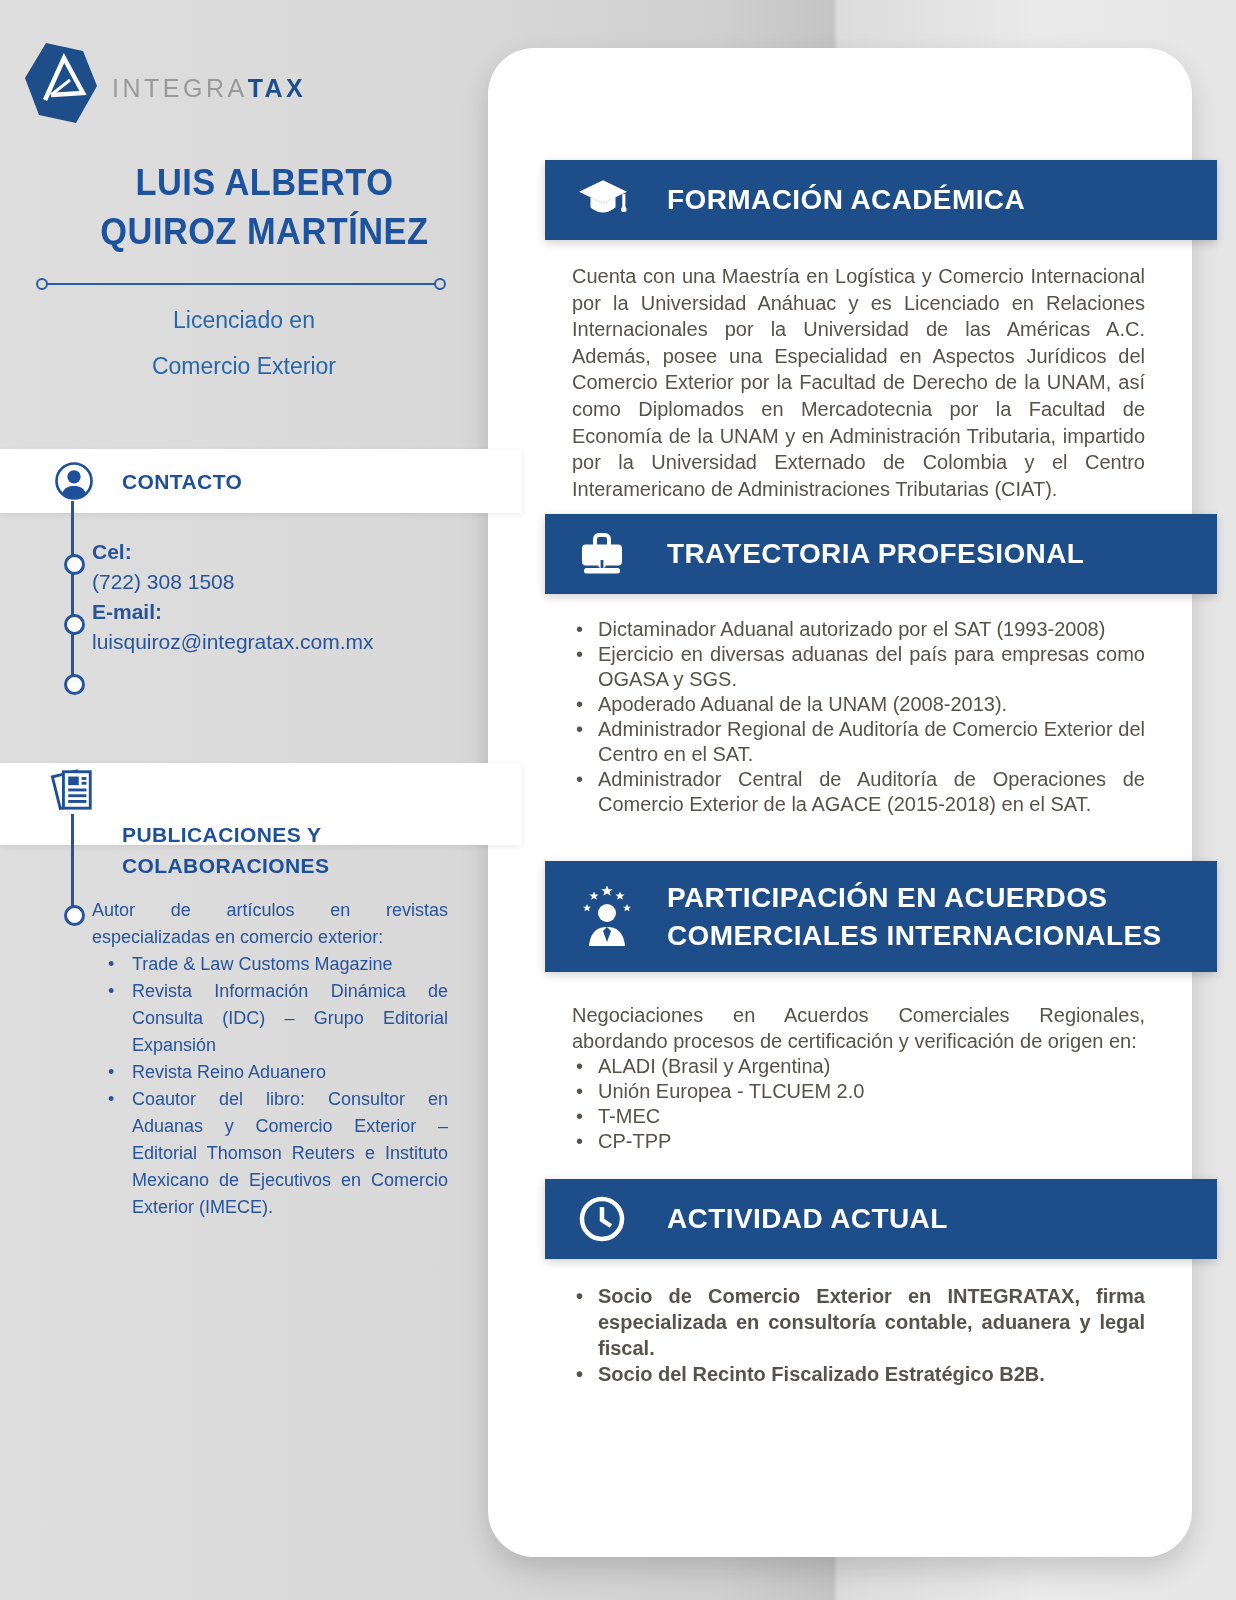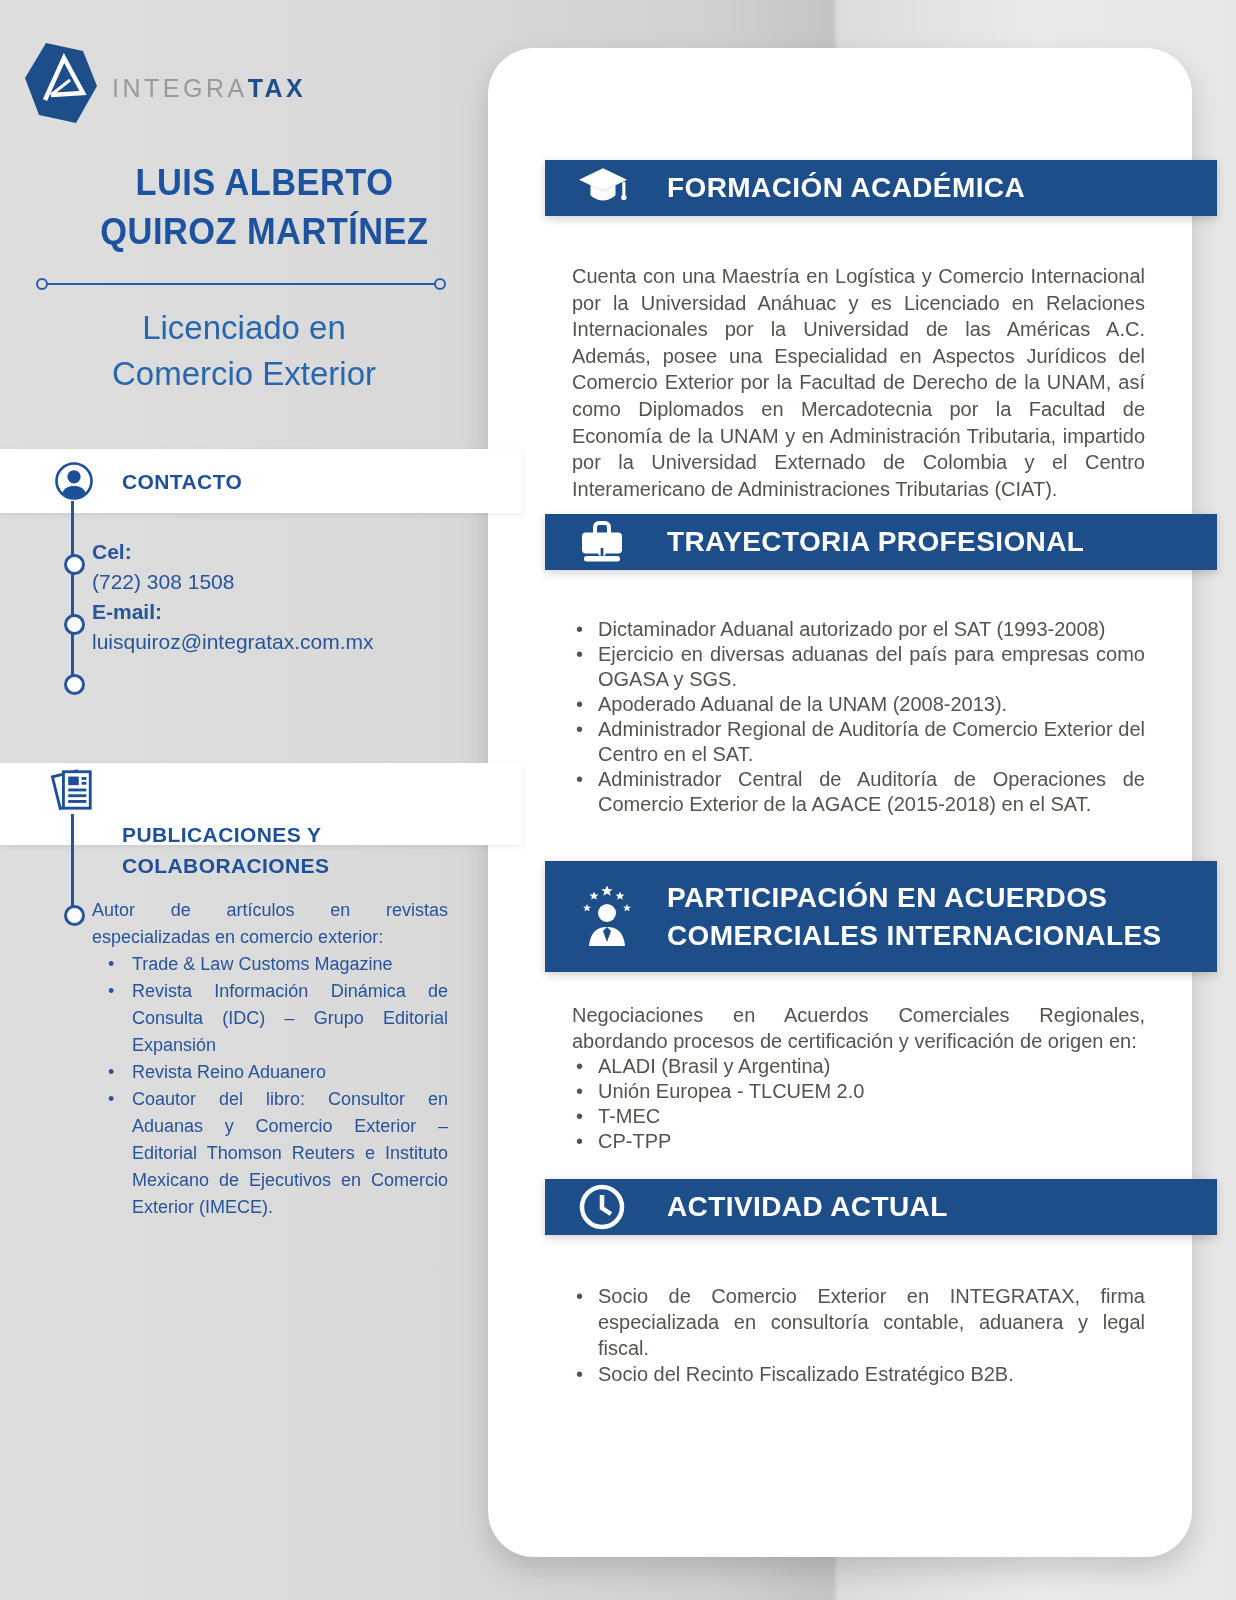--- a/index.html
+++ b/index.html
@@ -19,22 +19,22 @@
   .logo svg{width:74px;height:82px;display:block;}
   .wordmark{margin-left:14px;font-size:25px;letter-spacing:3.5px;font-weight:500;margin-top:10px;}
   .wordmark .w1{color:#9a9a9a;}
   .wordmark .w2{color:#1d4f8f;font-weight:600;}
   .name{position:absolute;left:0;top:158px;width:488px;text-align:center;
     color:#1d529e;font-weight:800;font-size:37px;line-height:49px;white-space:pre-line;padding-left:20px;}
   .name>span{display:inline-block;transform:scaleX(0.93);letter-spacing:0.5px;}
   .divider-line{position:absolute;left:46px;top:283px;width:390px;height:2px;background:#2a5da9;}
   .divider-dot{position:absolute;width:8px;height:8px;border:2px solid #2a5da9;border-radius:50%;background:transparent;top:278px;}
   .dot-l{left:36px;} .dot-r{left:434px;}
-  .title{position:absolute;left:0;top:305px;width:488px;text-align:center;
-    color:#2767ae;font-size:33px;line-height:46px;white-space:pre-line;}
+  .title{position:absolute;left:0;top:297px;width:488px;text-align:center;
+    color:#2767ae;font-size:23px;line-height:46px;white-space:pre-line;}
   .band{position:absolute;left:0;width:522px;background:#ffffff;box-shadow:0 2px 6px rgba(0,0,0,0.08);}
   .band1{top:449px;height:64px;}
   .band2{top:763px;height:82px;}
   .side-heading{position:absolute;left:122px;color:#1e509a;font-weight:bold;font-size:21px;letter-spacing:0.4px;white-space:pre-line;}
   .h-contact{top:470px;}
   .h-pubs{top:779px;line-height:31px;margin-top:40px;}
   .side-icon{position:absolute;}
   .icon-person{left:54px;top:461px;width:40px;height:40px;}
   .icon-news{left:50px;top:766px;width:46px;height:46px;}
   .vline{position:absolute;left:71px;width:3px;background:#27549b;}
@@ -44,35 +44,35 @@
   .c1{top:554px;} .c2{top:614px;} .c3{top:674px;} .c4{top:905px;}
   .contact-body{position:absolute;left:92px;top:537px;width:350px;color:#27549b;font-size:21px;line-height:30px;}
   .contact-body .lbl{font-weight:bold;}
   .pubs-body{position:absolute;left:92px;top:897px;width:356px;color:#27549b;font-size:18px;line-height:27px;text-align:justify;}
   .pubs-body .intro{margin:0 0 0 0;}
   
   ul.blist{list-style:none;margin:0;padding:0 0 0 40px;}
   ul.blist li{position:relative;text-align:justify;}
   ul.blist li::before{content:"\2022";position:absolute;left:-24px;}
   
-  .banner{position:absolute;left:545px;width:672px;height:56px;background:#1d4e89;
+  .banner{position:absolute;left:545px;width:672px;height:80px;background:#1d4e89;
     display:flex;align-items:center;box-shadow:0 3px 9px rgba(0,0,0,0.18);}
   .banner .bicon{position:absolute;left:33px;}
   .banner .blabel{margin-left:122px;color:#ffffff;font-weight:bold;font-size:28px;letter-spacing:0.4px;white-space:pre-line;line-height:38px;}
   .b1{top:160px;} .b2{top:514px;} .b3{top:861px;height:111px;} .b4{top:1179px;}
   
   .rbody{position:absolute;left:572px;width:573px;color:#57524c;font-size:20px;}
   .academic-body{top:263px;line-height:26.6px;text-align:justify;}
   .career-wrap{top:617px;}
   .career-wrap li{line-height:25px;}
   .agree-wrap{top:1003px;line-height:25.5px;}
   .agree-wrap .intro{text-align:justify;margin:0;}
   .agree-wrap li{line-height:25px;}
   .current-wrap{top:1283px;}
-  .current-wrap li{line-height:26px;}
+  .current-wrap li{line-height:26px;font-weight:bold;}
   .rbody ul.blist{padding-left:26px;}
   .rbody ul.blist li::before{left:-22px;}
 </style>
 </head>
 <body>
 
 <div class="page">
 
   <div class="card"></div>
 

